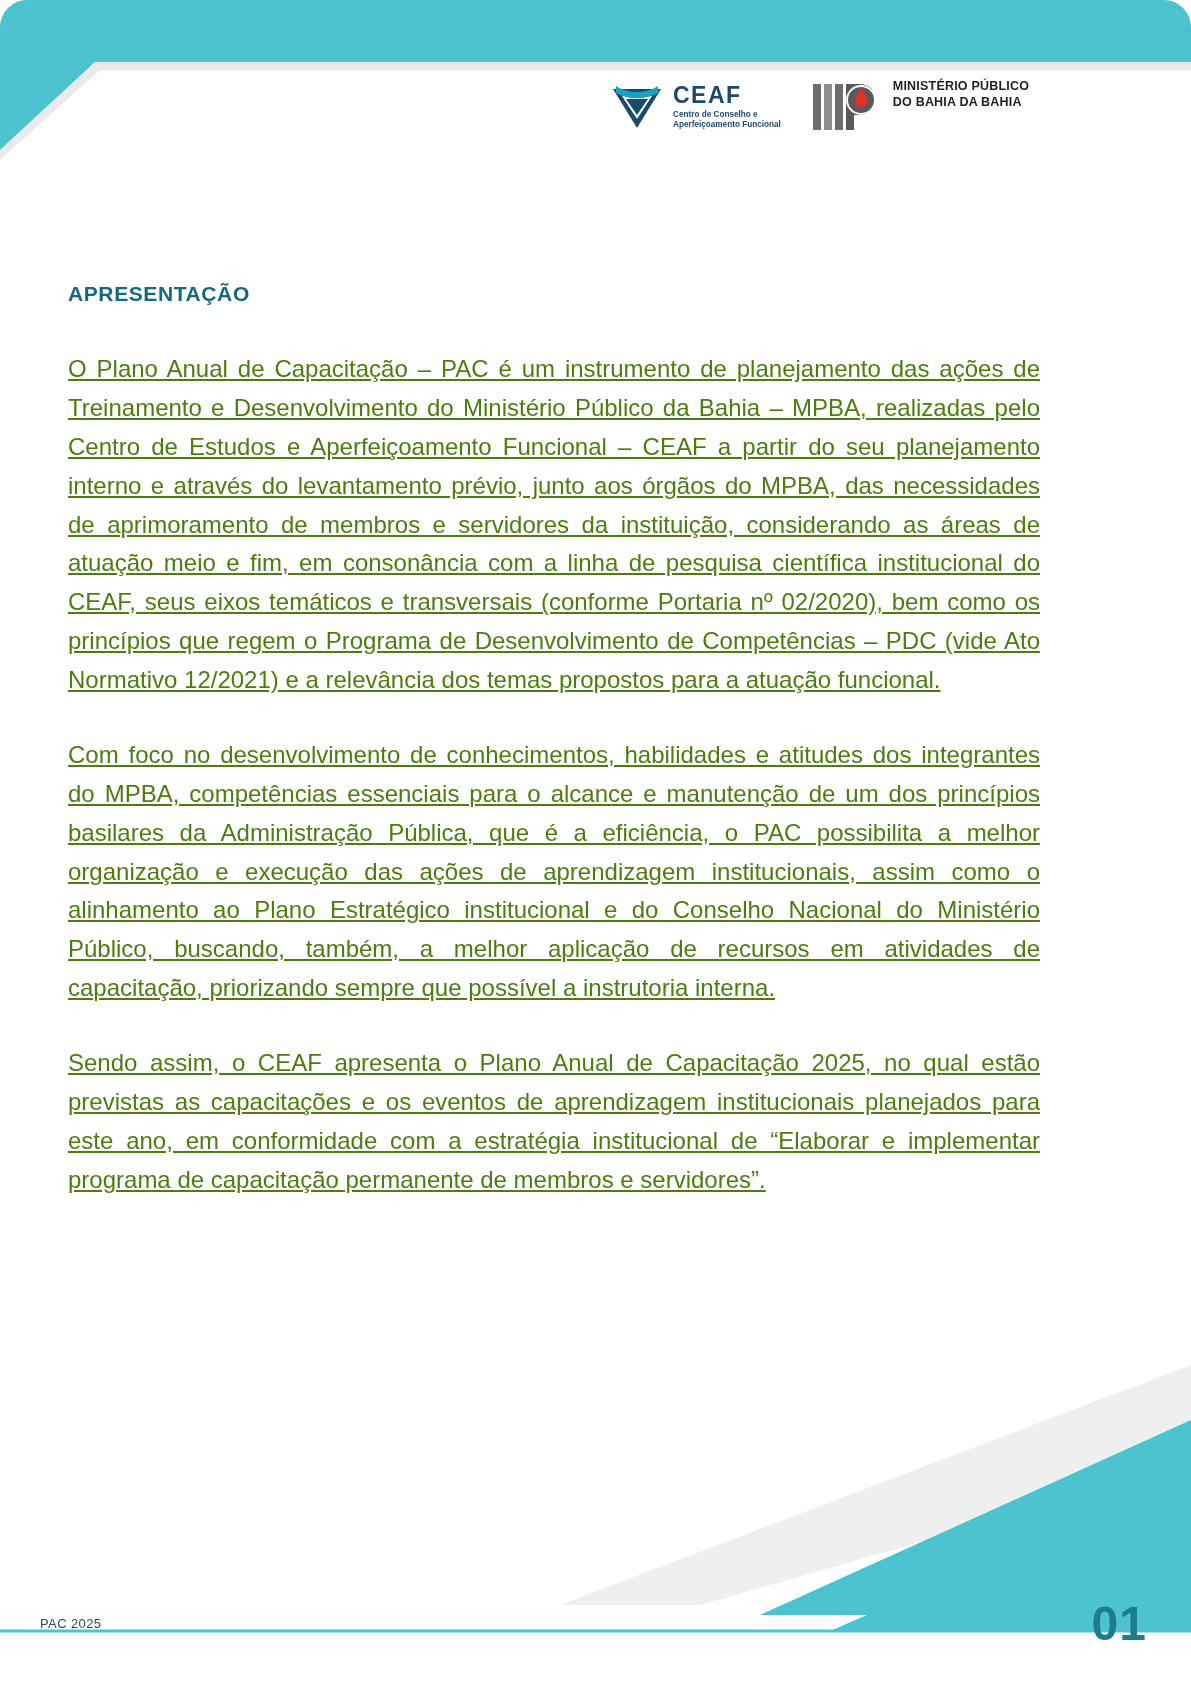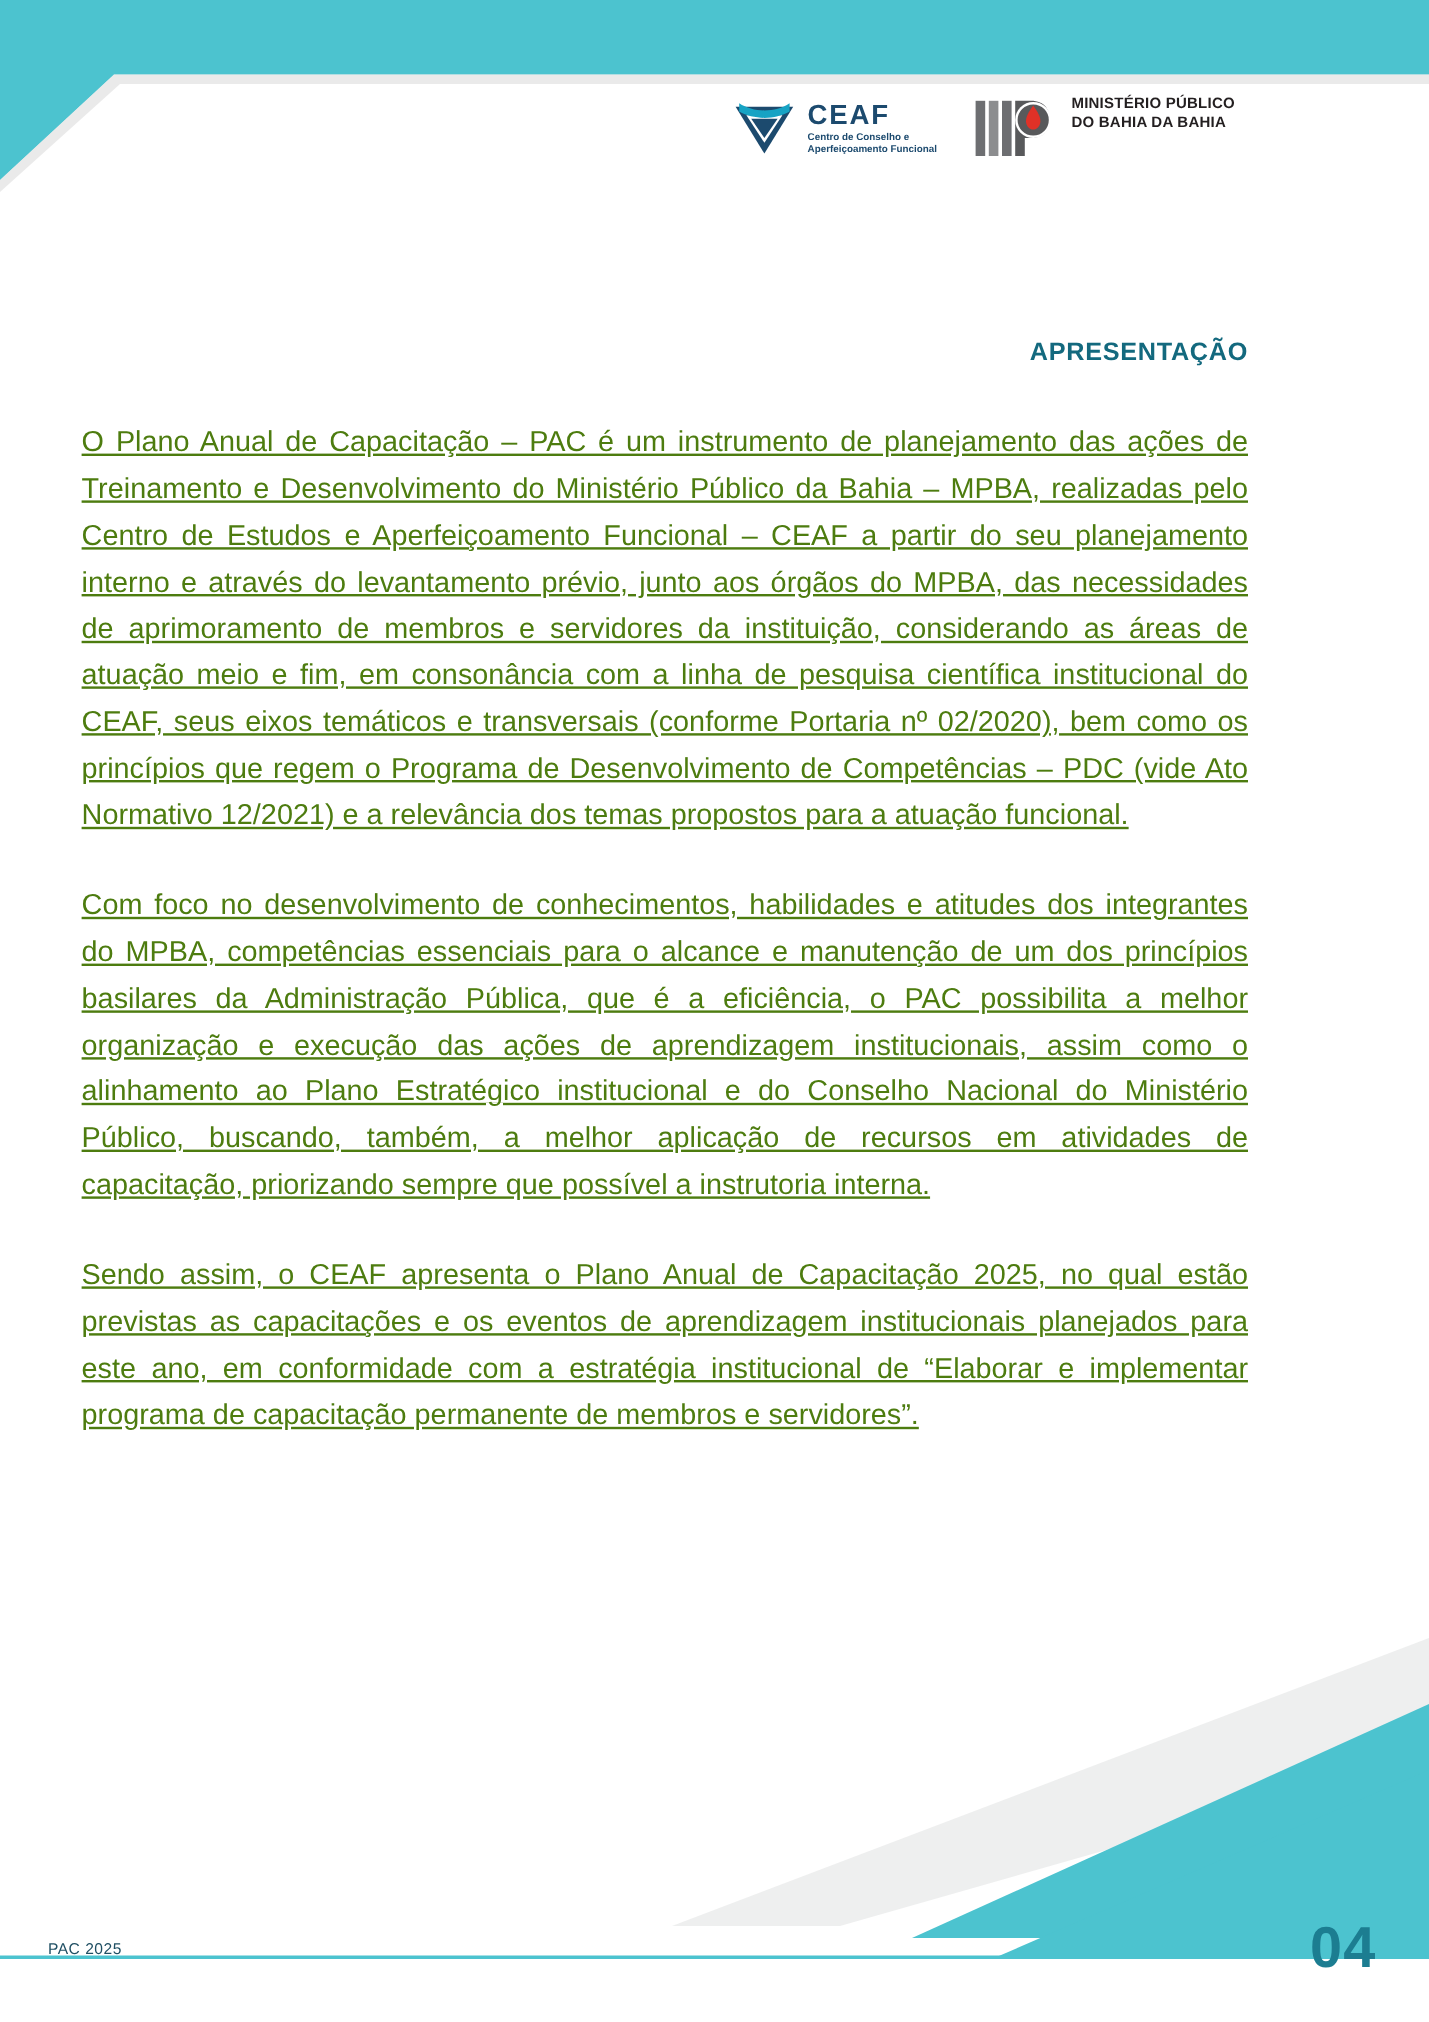--- a/index.html
+++ b/index.html
@@ -11,20 +11,21 @@
   body {
     font-family: "Liberation Sans", sans-serif;
     color: #231f20;
   }
   .page {
     position: relative;
     width: 1191px;
     height: 1685px;
     overflow: hidden;
     background: #ffffff;
+    border-radius: 27px;
   }
 
   
   .top-band {
     position: absolute;
     top: 0;
     left: 0;
     width: 1191px;
     height: 175px;
     overflow: hidden;
@@ -94,21 +95,20 @@
     top: 282px;
     left: 68px;
     width: 972px;
   }
   .section-title {
     font-size: 21px;
     font-weight: bold;
     letter-spacing: 0.6px;
     color: #13697e;
     margin: 0 0 44px 0;
-    text-align: right;
   }
   .para {
     font-size: 24px;
     line-height: 1.62;
     text-align: justify;
     text-justify: inter-word;
     color: #4d7c0f;
     margin: 0 0 36px 0;
     text-decoration: underline;
   }
@@ -194,15 +194,15 @@
       <polygon points="1191,40 1191,140 700,280 560,280" fill="#e8eaea" opacity="0.75"></polygon>
       <polygon points="1191,95 1191,290 760,290" fill="#4cc3cf"></polygon>
       <polygon points="1191,300 1191,360 0,360 0,310 900,310" fill="#ffffff"></polygon>
       <rect x="0" y="306" width="1191" height="54" fill="#ffffff"></rect>
       <polygon points="1191,150 1191,306 830,306" fill="#4cc3cf"></polygon>
       <line x1="0" y1="306" x2="1191" y2="306" stroke="#4cc3cf" stroke-width="3"></line>
     </svg>
   </div>
 
   <div class="footer-label">PAC 2025</div>
-  <div class="page-number">04</div>
+  <div class="page-number">01</div>
 
 </div>
 
 </body></html>

